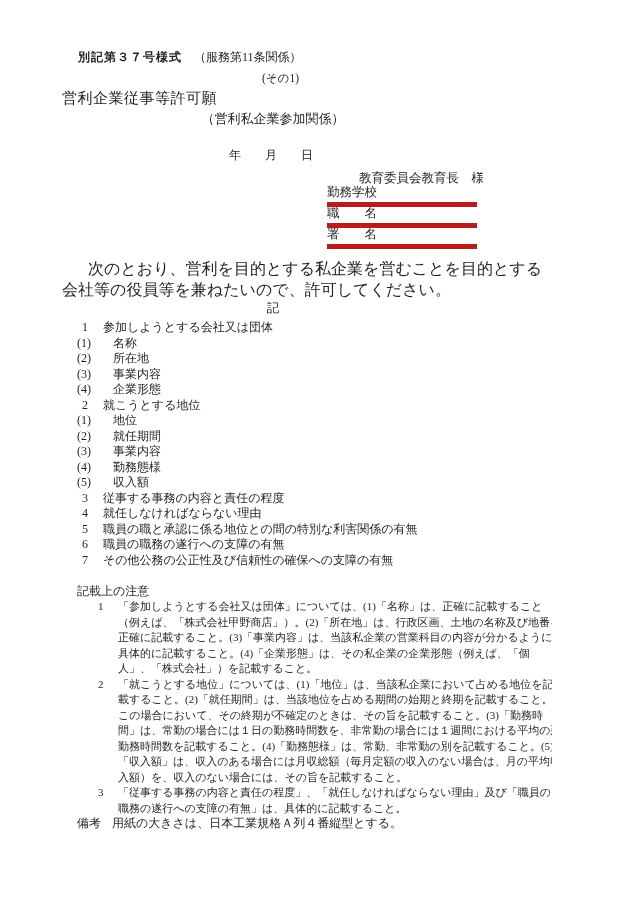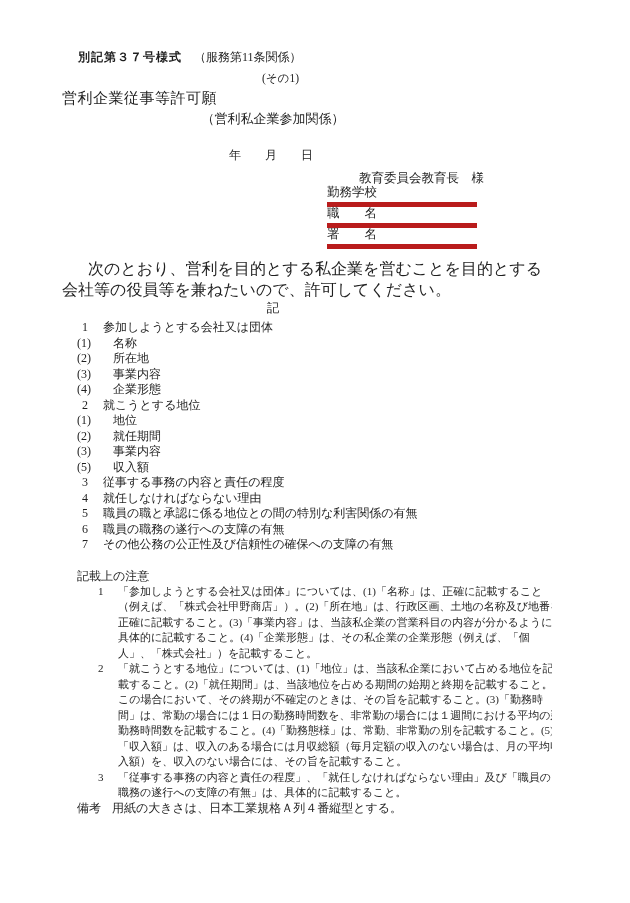--- a/index.html
+++ b/index.html
@@ -104,20 +104,21 @@
   <div class="outline">
     <div class="row l1"><span class="num">1</span><span>参加しようとする会社又は団体</span></div>
     <div class="row l2"><span class="num">(1)</span><span>名称</span></div>
     <div class="row l2"><span class="num">(2)</span><span>所在地</span></div>
     <div class="row l2"><span class="num">(3)</span><span>事業内容</span></div>
     <div class="row l2"><span class="num">(4)</span><span>企業形態</span></div>
     <div class="row l1"><span class="num">2</span><span>就こうとする地位</span></div>
     <div class="row l2"><span class="num">(1)</span><span>地位</span></div>
     <div class="row l2"><span class="num">(2)</span><span>就任期間</span></div>
     <div class="row l2"><span class="num">(3)</span><span>事業内容</span></div>
+    <div class="row l2"><span class="num">(4)</span><span>勤務態様</span></div>
     <div class="row l2"><span class="num">(5)</span><span>収入額</span></div>
     <div class="row l1"><span class="num">3</span><span>従事する事務の内容と責任の程度</span></div>
     <div class="row l1"><span class="num">4</span><span>就任しなければならない理由</span></div>
     <div class="row l1"><span class="num">5</span><span>職員の職と承認に係る地位との間の特別な利害関係の有無</span></div>
     <div class="row l1"><span class="num">6</span><span>職員の職務の遂行への支障の有無</span></div>
     <div class="row l1"><span class="num">7</span><span>その他公務の公正性及び信頼性の確保への支障の有無</span></div>
   </div>
 
   <div class="notes-heading">記載上の注意</div>
 

